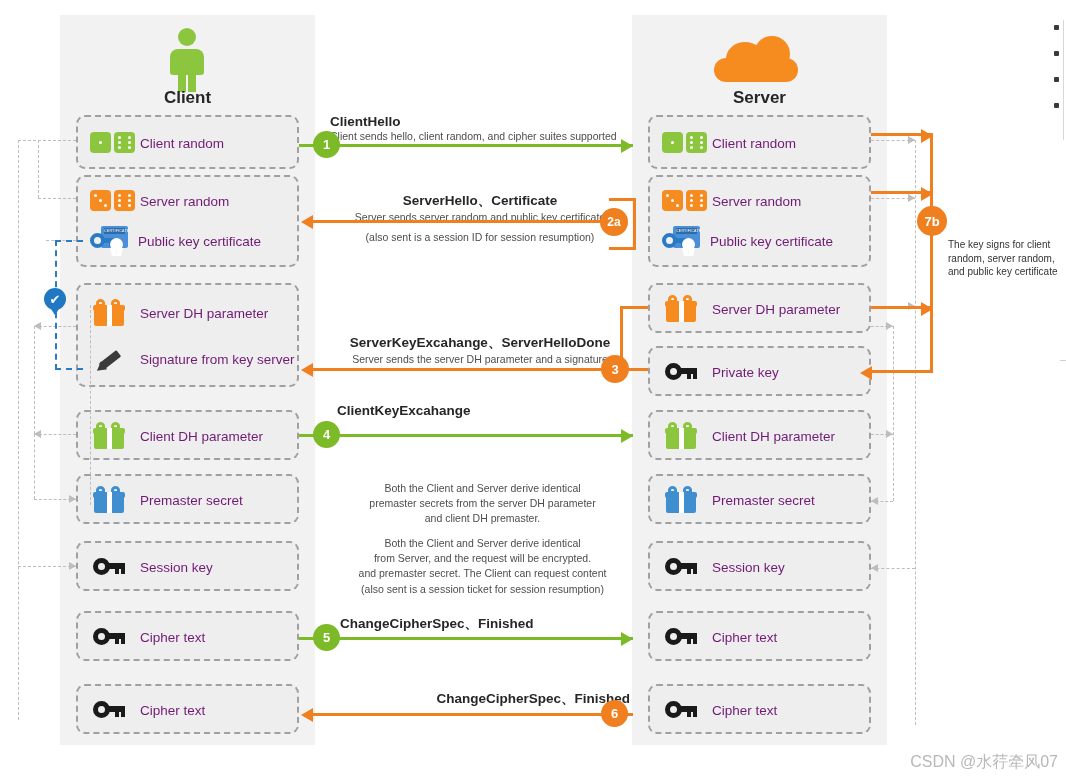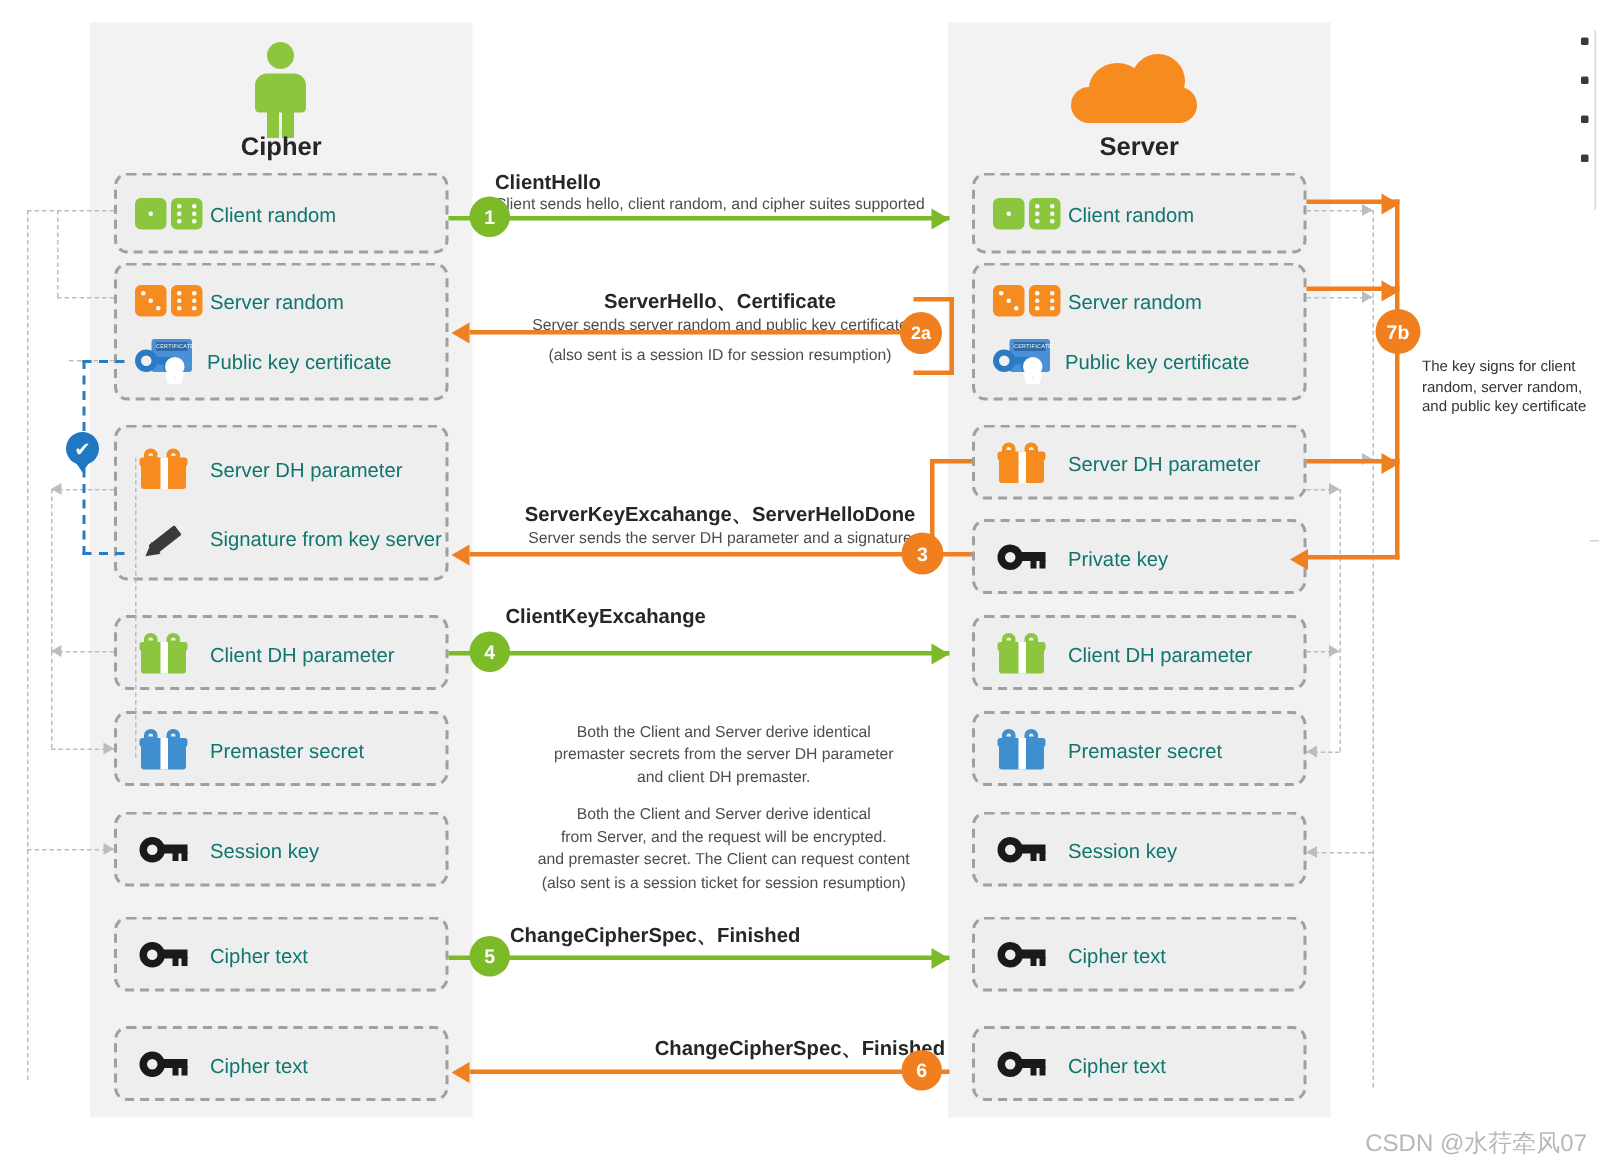--- a/index.html
+++ b/index.html
@@ -10,21 +10,21 @@
   .col-band { position:absolute; background:#f2f2f2; }
   .col-client { left:60px;  top:15px; width:255px; height:730px; }
   .col-server { left:632px; top:15px; width:255px; height:730px; }
 
   .party-title { position:absolute; text-align:center; width:255px;
                  font-size:17px; font-weight:bold; color:#262626; }
 
   .box { position:absolute; background:#eeeeee; border:2px dashed #a0a0a0;
          border-radius:9px; }
   .row { position:absolute; display:flex; align-items:center; height:44px; }
-  .row .lbl { font-size:13.5px; color:#0f766e; white-space:nowrap; }
+  .row .lbl { font-size:13.5px; color:#701a75; white-space:nowrap; }
   .ico { width:36px; height:32px; position:relative; margin-right:12px;
          flex:0 0 36px; }
 
   
   .dice { position:absolute; top:5px; width:21px; height:21px; border-radius:4px; }
   .dice.a { left:-2px; } .dice.b { left:22px; }
   .pip { position:absolute; width:3.4px; height:3.4px; background:#fff; border-radius:50%; }
 
   
   .gift { position:absolute; left:2px; top:3px; width:30px; height:26px; }
@@ -136,21 +136,21 @@
 
   <div class="col-band col-client"></div>
   <div class="col-band col-server"></div>
 
   <div class="person" style="left:165px; top:28px; width:44px; height:64px;">
     <div class="head"></div>
       <div class="torso"></div>
       <div class="legL"></div>
       <div class="legR"></div>
   </div>
-  <div class="party-title" style="left:60px; top:88px;">Cipher</div>
+  <div class="party-title" style="left:60px; top:88px;">Client</div>
 
   <div class="cloud" style="left:714px; top:36px; width:84px; height:46px;">
     <div class="c1"></div>
       <div class="c2"></div>
       <div class="c3"></div>
   </div>
   <div class="party-title" style="left:632px; top:88px;">Server</div>
 
   <div class="box" style="left:76px; top:115px; width:223px; height:54px;">
     <div class="row" style="left:14px; top:4px;">

